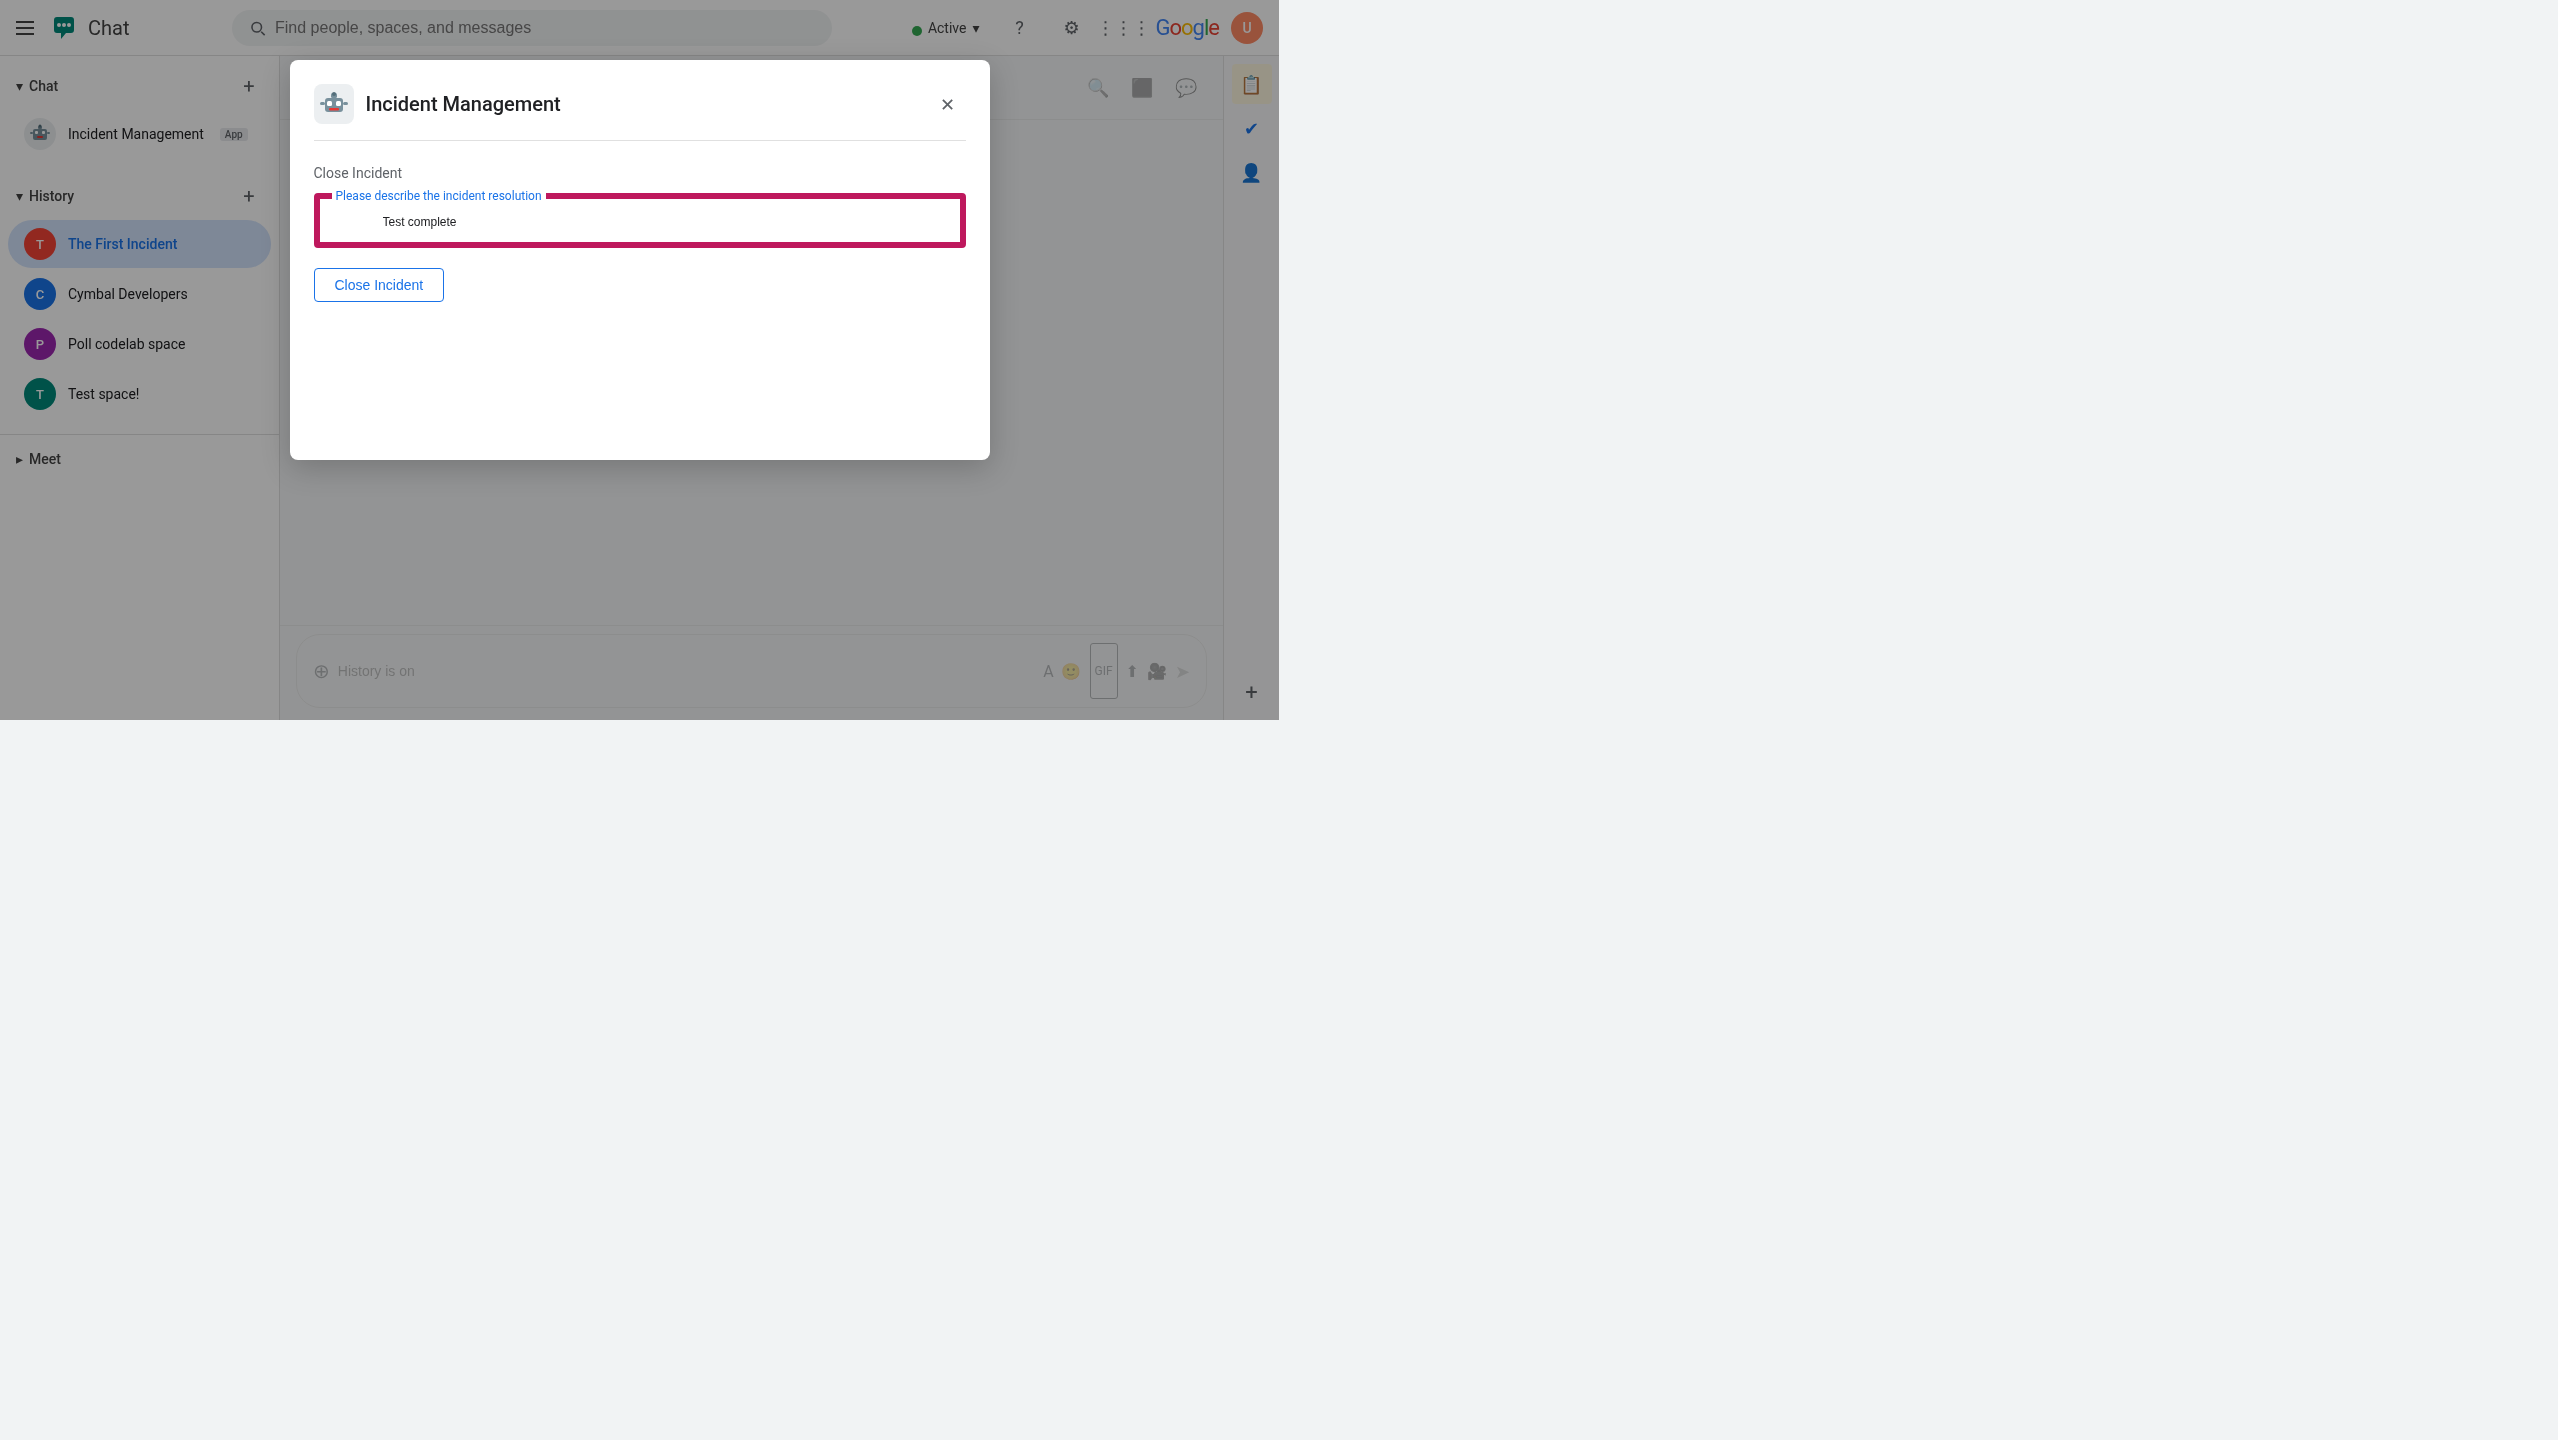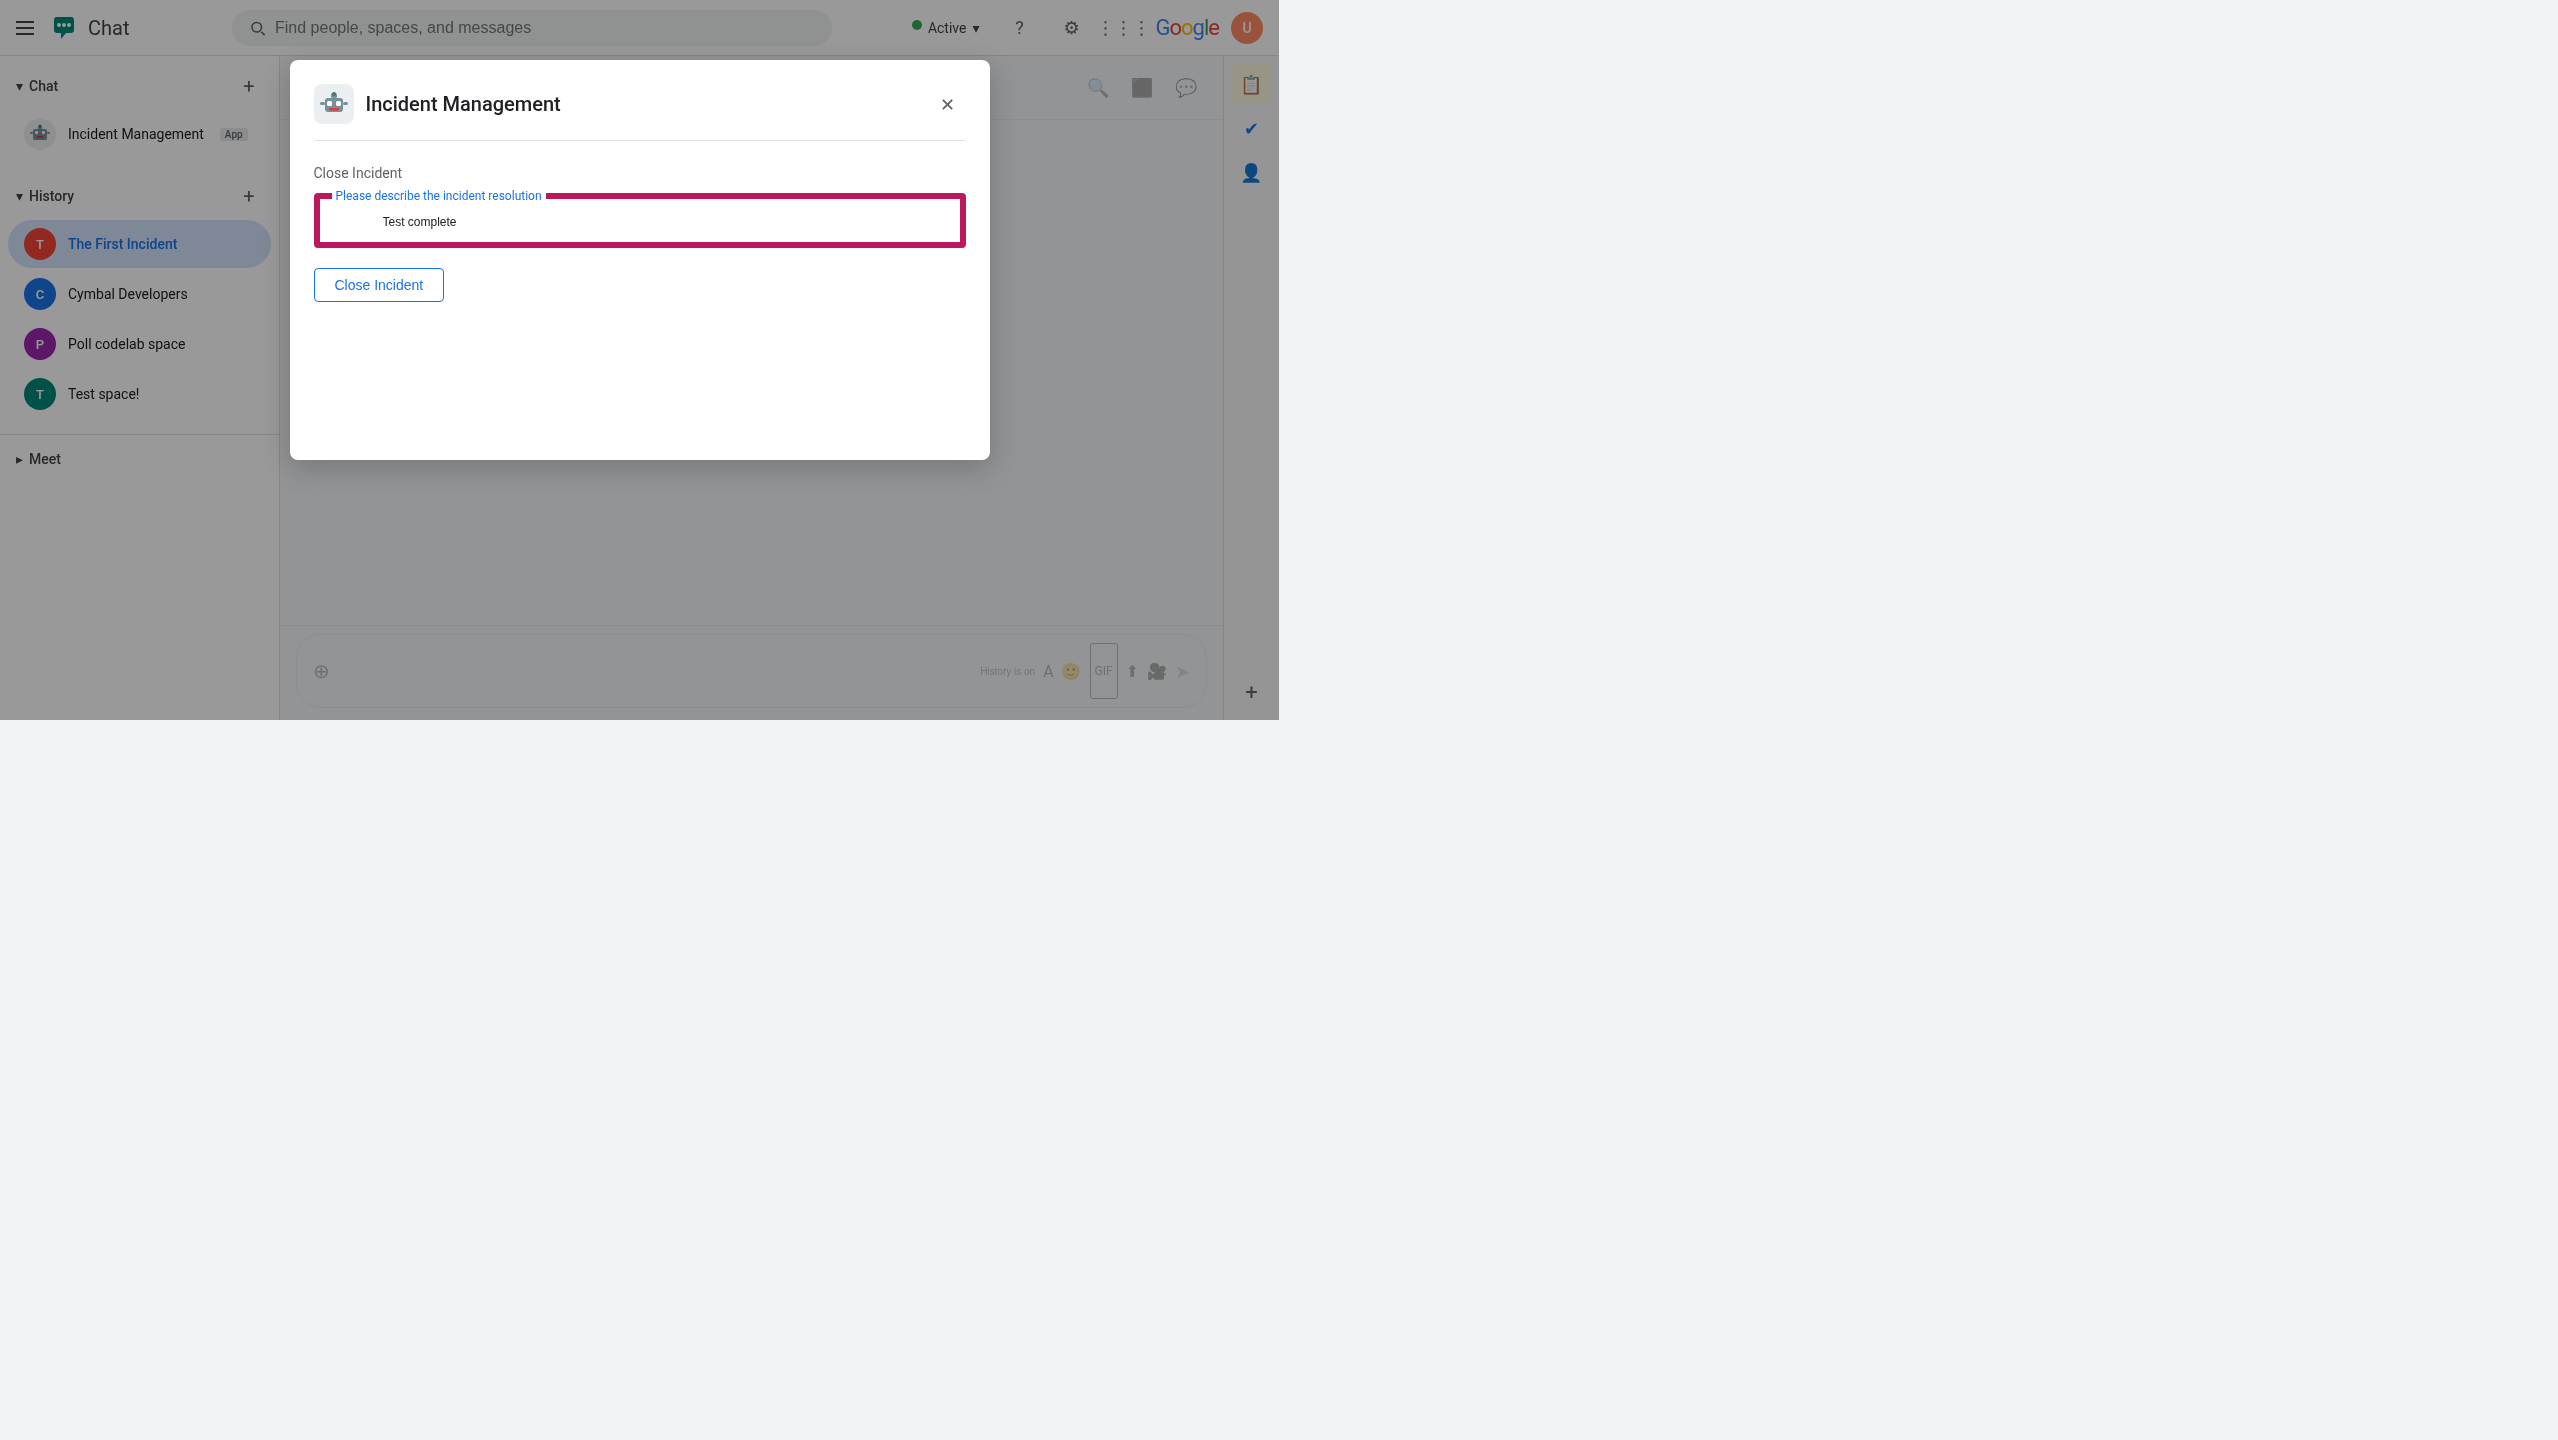--- a/index.html
+++ b/index.html
@@ -54,21 +54,21 @@
       margin: 0 auto;
     }
     .topbar-search input {
       border: none; background: transparent; outline: none;
       font-size: 16px; color: #444; width: 100%;
     }
     .topbar-right {
       display: flex; align-items: center; gap: 12px; margin-left: auto;
     }
     .active-badge {
-      display: flex; align-items: flex-start; gap: 6px;
+      display: flex; align-items: flex-end; gap: 6px;
       font-size: 14px; color: #444;
       padding: 4px 8px; border-radius: 16px;
       cursor: pointer;
     }
     .active-dot {
       width: 10px; height: 10px; border-radius: 50%;
       background: #34a853;
     }
     .icon-btn {
       width: 40px; height: 40px; border-radius: 50%;
@@ -221,23 +221,22 @@
       border-top: 1px solid #e0e0e0;
     }
     .message-input-bar {
       display: flex; align-items: center;
       border: 1px solid #e0e0e0; border-radius: 24px;
       padding: 8px 16px; gap: 8px;
       background: #fff;
     }
     .message-input-bar input {
       flex: 1; border: none; outline: none;
-      font-size: 10px; color: #ef4444;
+      font-size: 14px; color: #ef4444;
       background: transparent;
-      text-align: right;
     }
 
     
     .overlay {
       position: absolute;
       top: 0; left: 0; right: 0; bottom: 0;
       background: rgba(0,0,0,0.4);
       z-index: 100;
       display: flex;
       align-items: flex-start;

